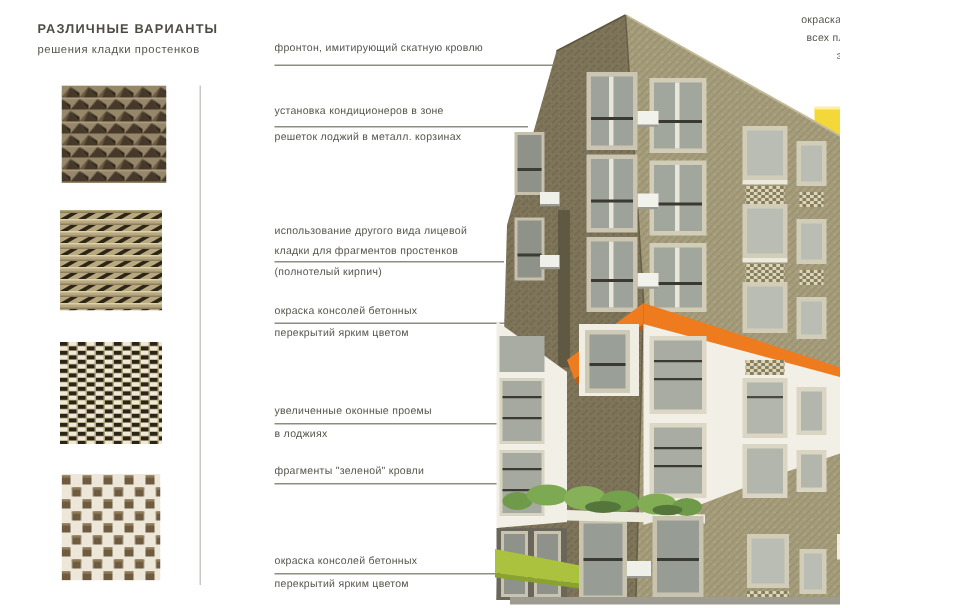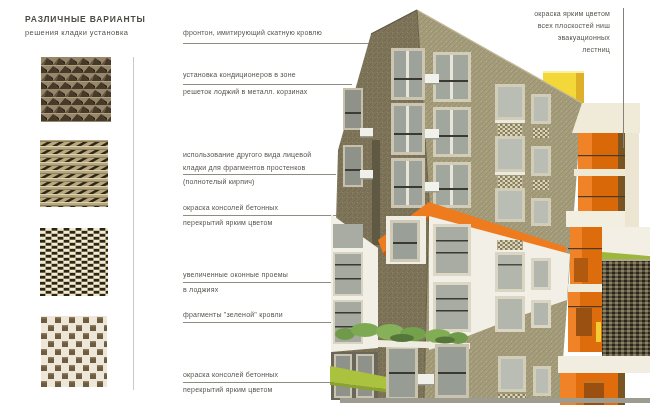--- a/index.html
+++ b/index.html
@@ -1,36 +1,36 @@
 <!DOCTYPE html>
 <html><head>
 <meta charset="utf-8">
 <style>
   html,body{margin:0;padding:0;background:#ffffff;}
   .board{
-    position:relative;width:650px;height:405px;background:#ffffff;overflow:hidden;
+    position:relative;width:560px;height:405px;background:#ffffff;overflow:hidden;
     font-family:"Liberation Sans","DejaVu Sans",sans-serif;color:#55534b;
   }
   .abs{position:absolute;}
   .title{font-size:8.5px;letter-spacing:.8px;color:#4d4b43;font-weight:bold;}
   .subtitle{font-size:7.5px;letter-spacing:.4px;color:#55534b;}
   .ann{font-size:7px;letter-spacing:.2px;color:#56544c;white-space:nowrap;}
   .ann-r{font-size:7px;letter-spacing:.2px;color:#56544c;white-space:nowrap;text-align:right;width:115px;}
   .rule{height:1px;background:#8f8d82;}
   .vrule{width:1px;background:#83817a;}
   .divider{width:1px;background:#cac8c1;}
   svg{display:block;}
 </style>
 </head>
 <body>
 
 <div class="board">
 
   <div class="abs title" style="left:25px;top:14px;">РАЗЛИЧНЫЕ ВАРИАНТЫ</div>
-  <div class="abs subtitle" style="left:25px;top:28px;">решения кладки установка</div>
+  <div class="abs subtitle" style="left:25px;top:28px;">решения кладки простенков</div>
 
   <div class="abs" style="left:41px;top:57px;">
     <svg width="70" height="65">
       <defs>
         <pattern id="p1" width="12" height="16" patternUnits="userSpaceOnUse">
           <rect width="12" height="16" fill="#97876a"></rect>
           <path d="M0,8 L6,1 L12,8 Z" fill="#46392a"></path>
           <path d="M6,1 L12,8 L12,5 Z" fill="#2c2416"></path>
           <path d="M0,8 L6,1 L3,8 Z" fill="#6a5a40"></path>
           <path d="M-6,16 L0,9 L6,16 Z" fill="#46392a"></path>

